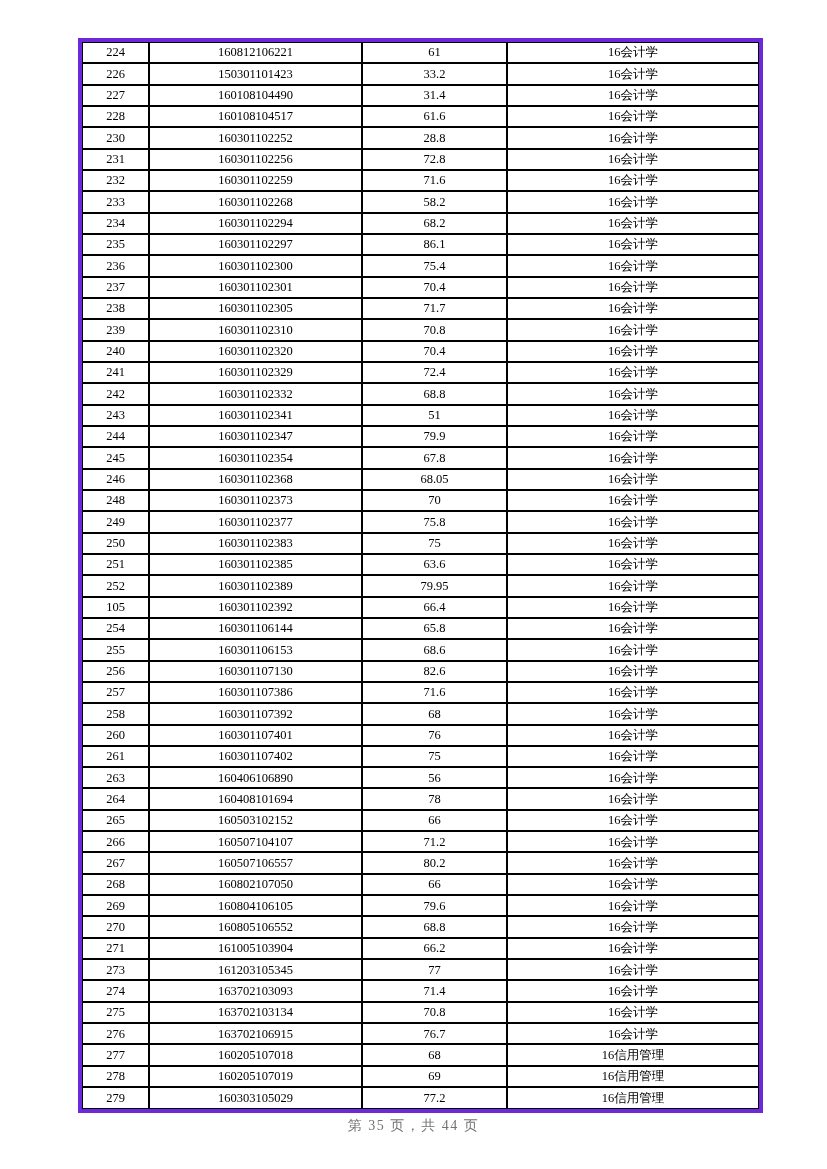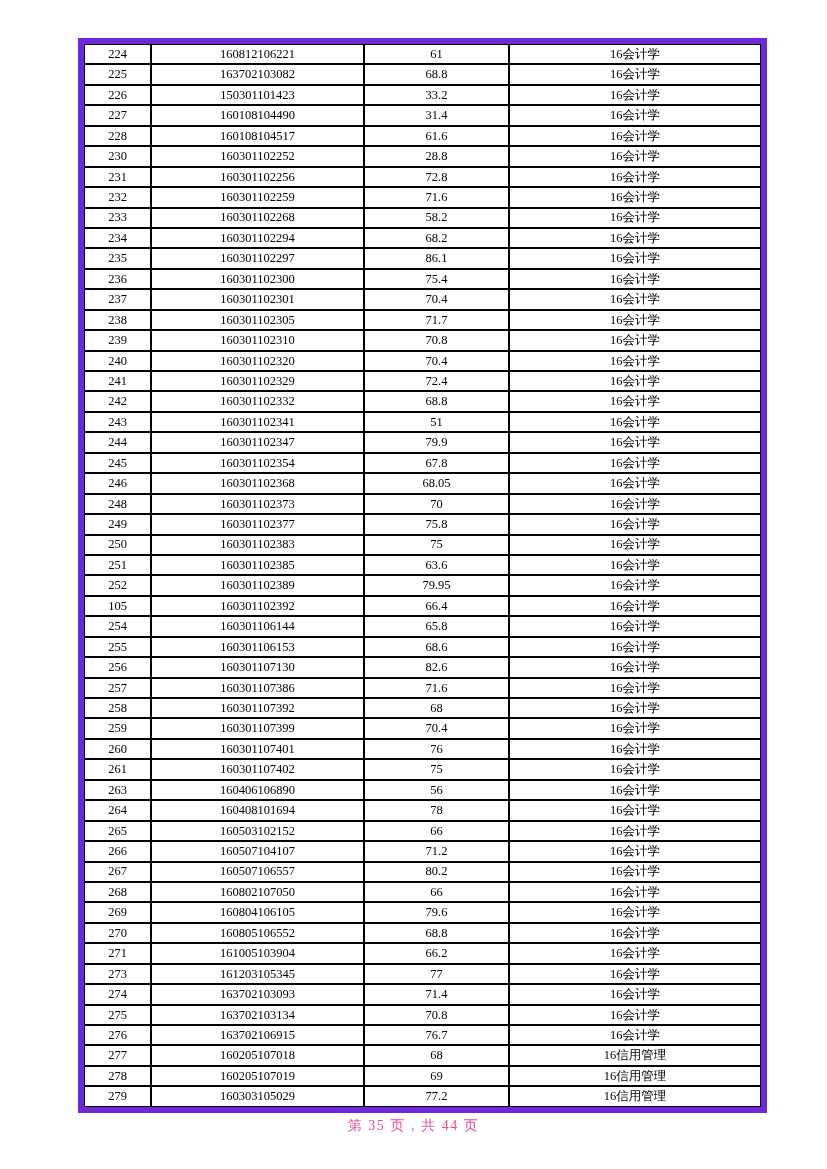--- a/index.html
+++ b/index.html
@@ -18,42 +18,42 @@
   }
   table.score-table {
     position: absolute;
     left: 78px;
     top: 38px;
     width: 677px;
     height: 1075px;
     border-collapse: separate;
     border-spacing: 0;
     table-layout: fixed;
-    border: 6px solid #6d28d9;
+    border: 4px solid #6d28d9;
   }
   table.score-table td {
     border: 1px solid #000000;
     padding: 0;
     text-align: center;
     vertical-align: middle;
     font-size: 12.5px;
     line-height: 1;
     white-space: nowrap;
     overflow: hidden;
     font-family: "Liberation Serif", "DejaVu Serif", serif;
   }
   .page-footer {
     position: absolute;
     left: 0;
     top: 1117px;
     width: 827px;
     text-align: center;
     font-size: 14px;
     letter-spacing: 1.5px;
-    color: #ec4899;
+    color: #737373;
     font-family: "Liberation Serif", "DejaVu Serif", serif;
   }
 </style>
 </head>
 <body>
 
 <div class="page">
 
   <table class="score-table">
     <colgroup>
@@ -63,26 +63,20 @@
       <col style="width:252px">
     </colgroup>
     <tbody>
         <tr>
           <td>224</td>
           <td>160812106221</td>
           <td>61</td>
           <td>16会计学</td>
         </tr>
         <tr>
-          <td>225</td>
-          <td>163702103082</td>
-          <td>68.8</td>
-          <td>16会计学</td>
-        </tr>
-        <tr>
           <td>226</td>
           <td>150301101423</td>
           <td>33.2</td>
           <td>16会计学</td>
         </tr>
         <tr>
           <td>227</td>
           <td>160108104490</td>
           <td>31.4</td>
           <td>16会计学</td>
@@ -252,26 +246,20 @@
         <tr>
           <td>257</td>
           <td>160301107386</td>
           <td>71.6</td>
           <td>16会计学</td>
         </tr>
         <tr>
           <td>258</td>
           <td>160301107392</td>
           <td>68</td>
-          <td>16会计学</td>
-        </tr>
-        <tr>
-          <td>259</td>
-          <td>160301107399</td>
-          <td>70.4</td>
           <td>16会计学</td>
         </tr>
         <tr>
           <td>260</td>
           <td>160301107401</td>
           <td>76</td>
           <td>16会计学</td>
         </tr>
         <tr>
           <td>261</td>

